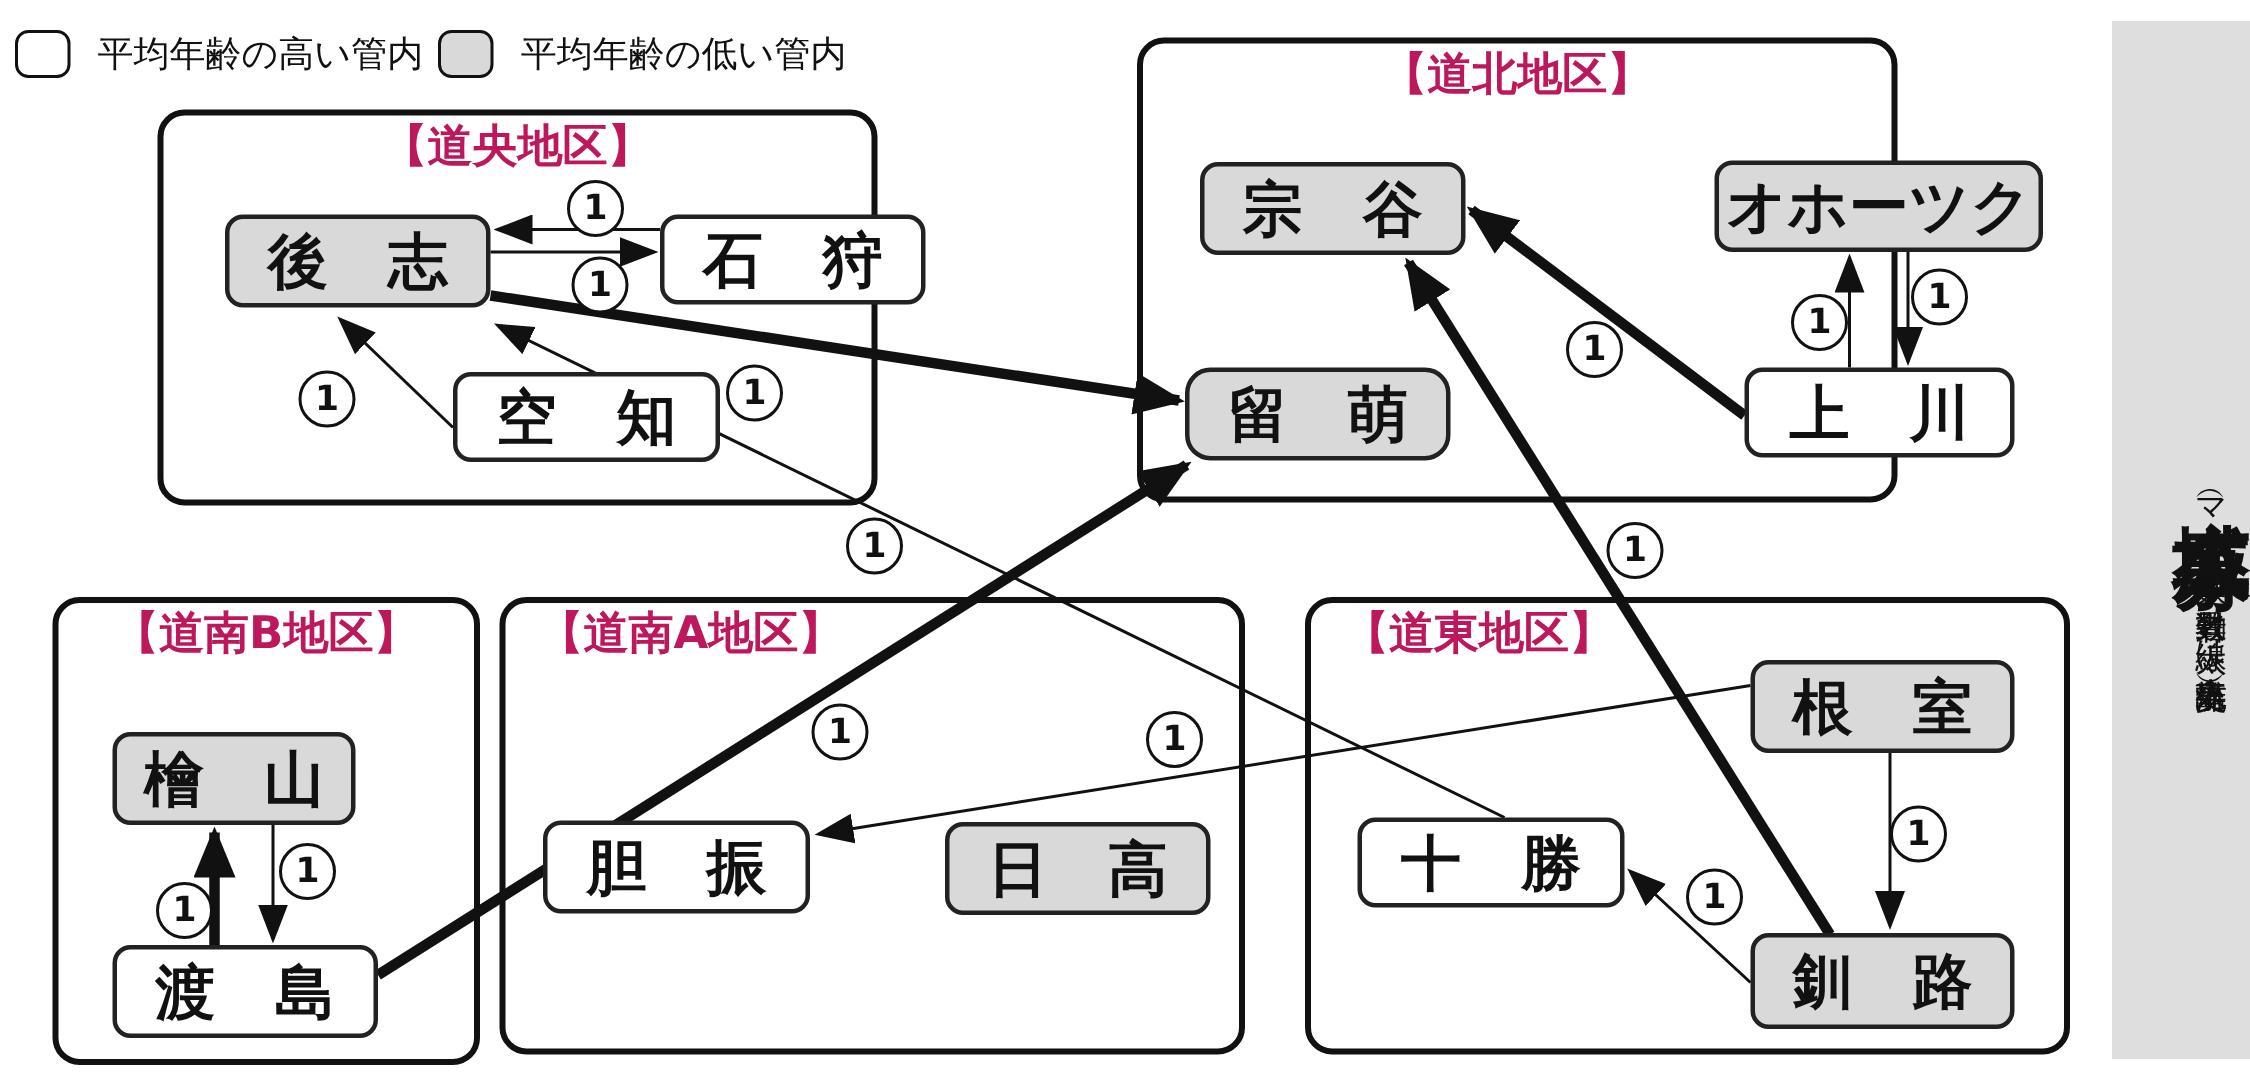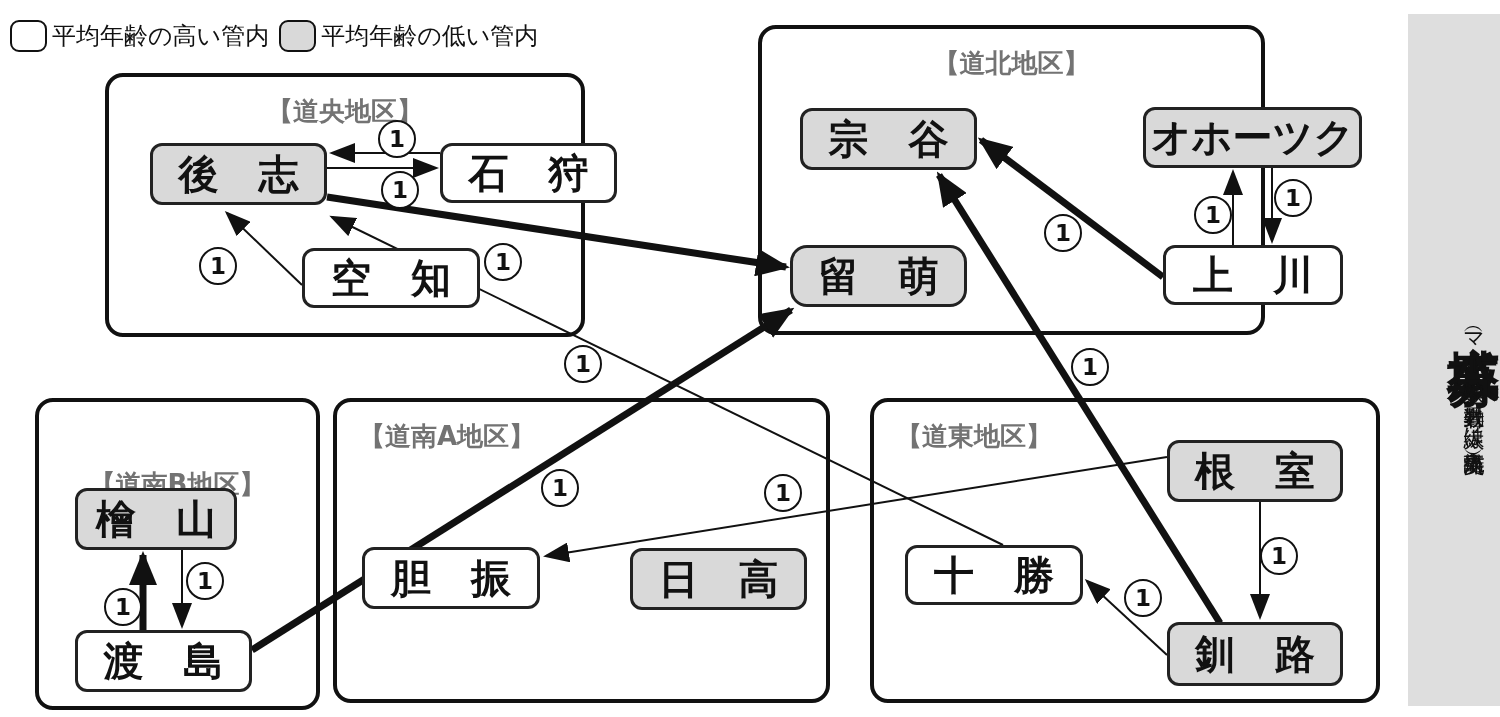--- a/index.html
+++ b/index.html
@@ -5,22 +5,22 @@
   html,body { margin:0; padding:0; background:#fff; }
   .canvas {
     position:relative; width:1500px; height:717px; background:#ffffff;
     font-family:"DejaVu Sans","Liberation Sans",sans-serif; overflow:hidden; color:#111;
   }
   .district {
     position:absolute; border:4px solid #111; border-radius:18px;
     background:#fff; box-sizing:border-box; z-index:1;
   }
   .district-title {
-    position:absolute; top:17px; font-size:26px; font-weight:600;
-    white-space:nowrap; color:#737373; z-index:1;
+    position:absolute; top:0; font-size:30px; font-weight:600;
+    white-space:nowrap; color:#be185d; z-index:1;
   }
   .office {
     position:absolute; border:3px solid #222; border-radius:12px; box-sizing:border-box;
     display:flex; align-items:center; justify-content:center;
     font-size:40px; font-weight:600; white-space:nowrap; z-index:3; color:#111;
   }
   .office.low  { background:#d9d9d9; }
   .office.high { background:#ffffff; }
   svg.arrows { position:absolute; left:0; top:0; z-index:2; }
   svg.arrows line { stroke:#111; }
@@ -31,21 +31,21 @@
     background:#fff; display:flex; align-items:center; justify-content:center;
     font-size:23px; font-weight:600; transform:translate(-50%,-50%); z-index:4;
   }
   .legend { position:absolute; left:10px; top:20px; display:flex; align-items:center; z-index:5; }
   .swatch {
     width:37px; height:32px; border:2.5px solid #111; border-radius:9px;
     box-sizing:border-box; flex:0 0 auto;
   }
   .swatch.high { background:#fff; }
   .swatch.low  { background:#d9d9d9; margin-left:10px; }
-  .legend-label { font-size:24px; font-weight:500; margin-left:5px; white-space:nowrap; }
+  .legend-label { font-size:24px; font-weight:500; margin-left:18px; white-space:nowrap; }
   .sidebar {
     position:absolute; left:1408px; top:14px; width:92px; height:692px;
     background:#dedede; z-index:5; display:flex; justify-content:center;
     writing-mode:vertical-rl;
   }
   .sidebar-text { padding-top:20px; line-height:1; }
   .sidebar-title { font-size:52px; font-weight:600; letter-spacing:3px; }
   .sidebar-note  { font-size:21px; font-weight:500; letter-spacing:0px; }
 </style>
 </head>
@@ -92,21 +92,21 @@
     </div>
   </div>
 
 <div class="district" style="left: 105px; top: 73px; width: 480px; height: 264px;">
       <div class="district-title" style="left: 50%; transform: translateX(-50%);">【道央地区】</div>
     </div>
     <div class="district" style="left: 758px; top: 25px; width: 507px; height: 310px;">
       <div class="district-title" style="left: 50%; transform: translateX(-50%);">【道北地区】</div>
     </div>
     <div class="district" style="left: 35px; top: 398px; width: 285px; height: 312px;">
-      <div class="district-title" style="left: 50%; transform: translateX(-50%); margin-top: 48px;">【道南B地区】</div>
+      <div class="district-title" style="left: 50%; transform: translateX(-50%);">【道南B地区】</div>
     </div>
     <div class="district" style="left: 333px; top: 398px; width: 497px; height: 305px;">
       <div class="district-title" style="left: 22px;">【道南A地区】</div>
     </div>
     <div class="district" style="left: 870px; top: 398px; width: 510px; height: 305px;">
       <div class="district-title" style="left: 22px;">【道東地区】</div>
     </div>
     <div class="office low" style="left: 150px; top: 143px; width: 177px; height: 62px;">後　志</div>
     <div class="office high" style="left: 440px; top: 143px; width: 177px; height: 60px;">石　狩</div>
     <div class="office high" style="left: 302px; top: 248px; width: 178px; height: 60px;">空　知</div>

